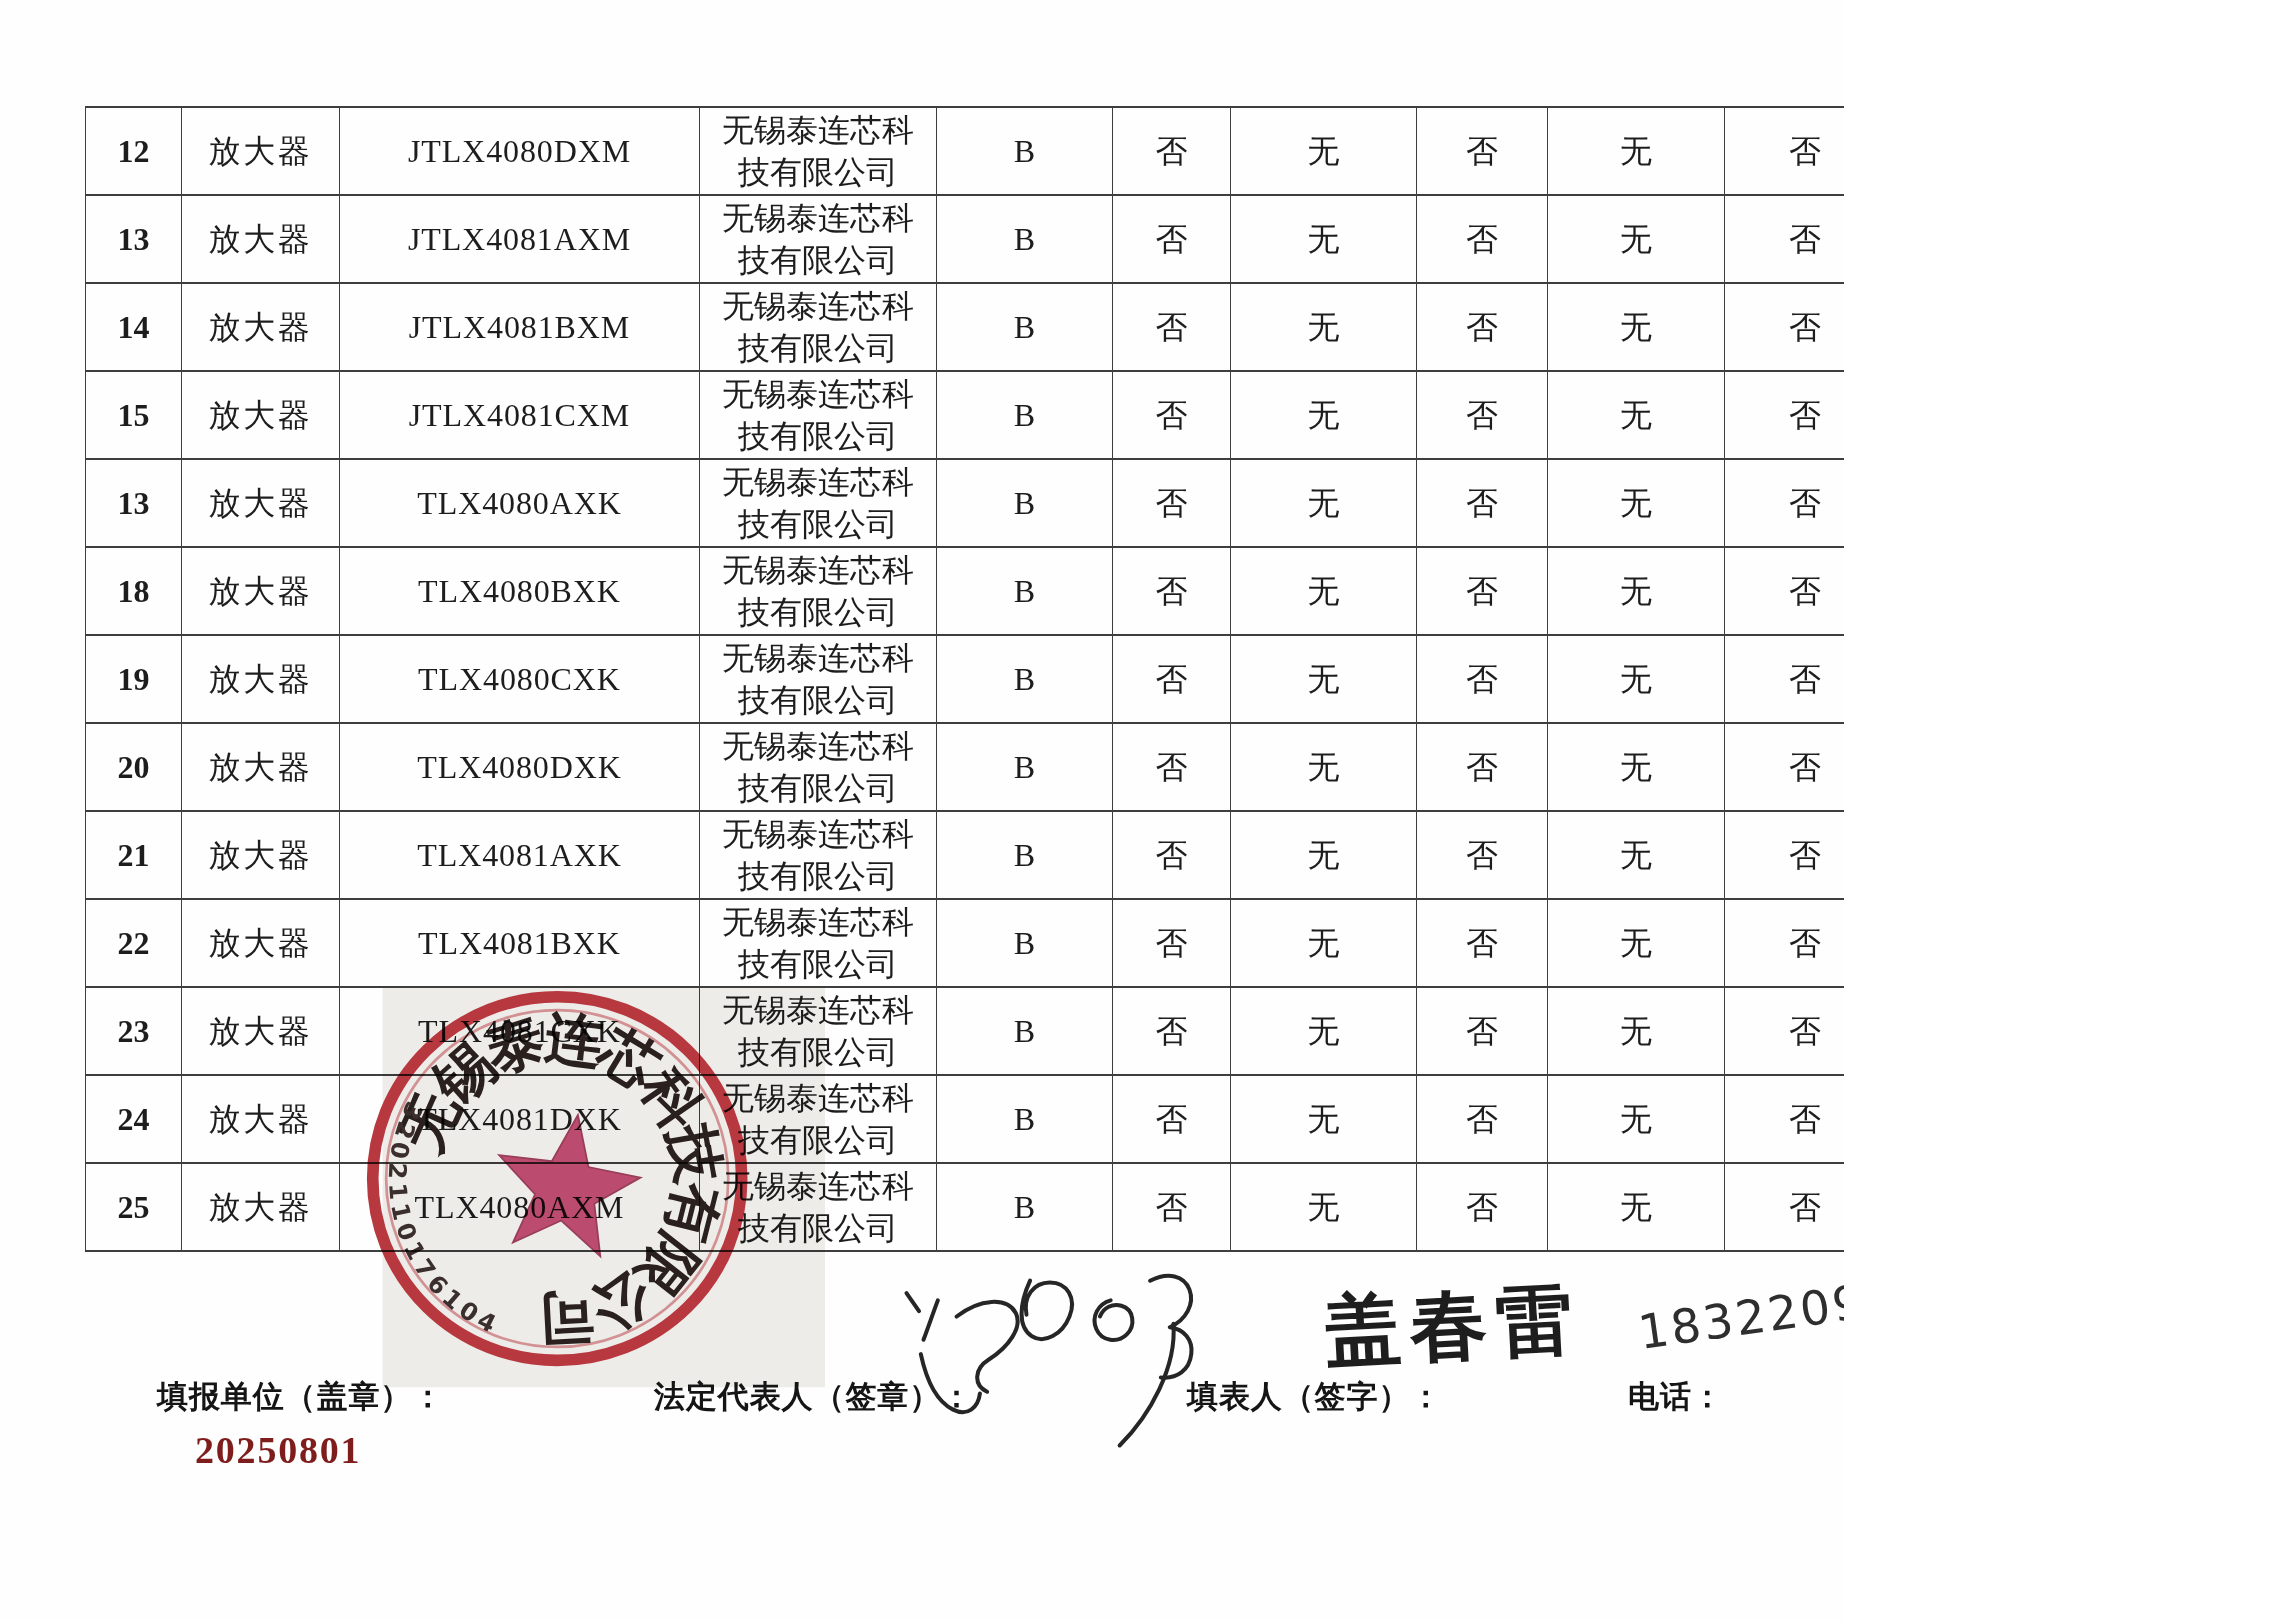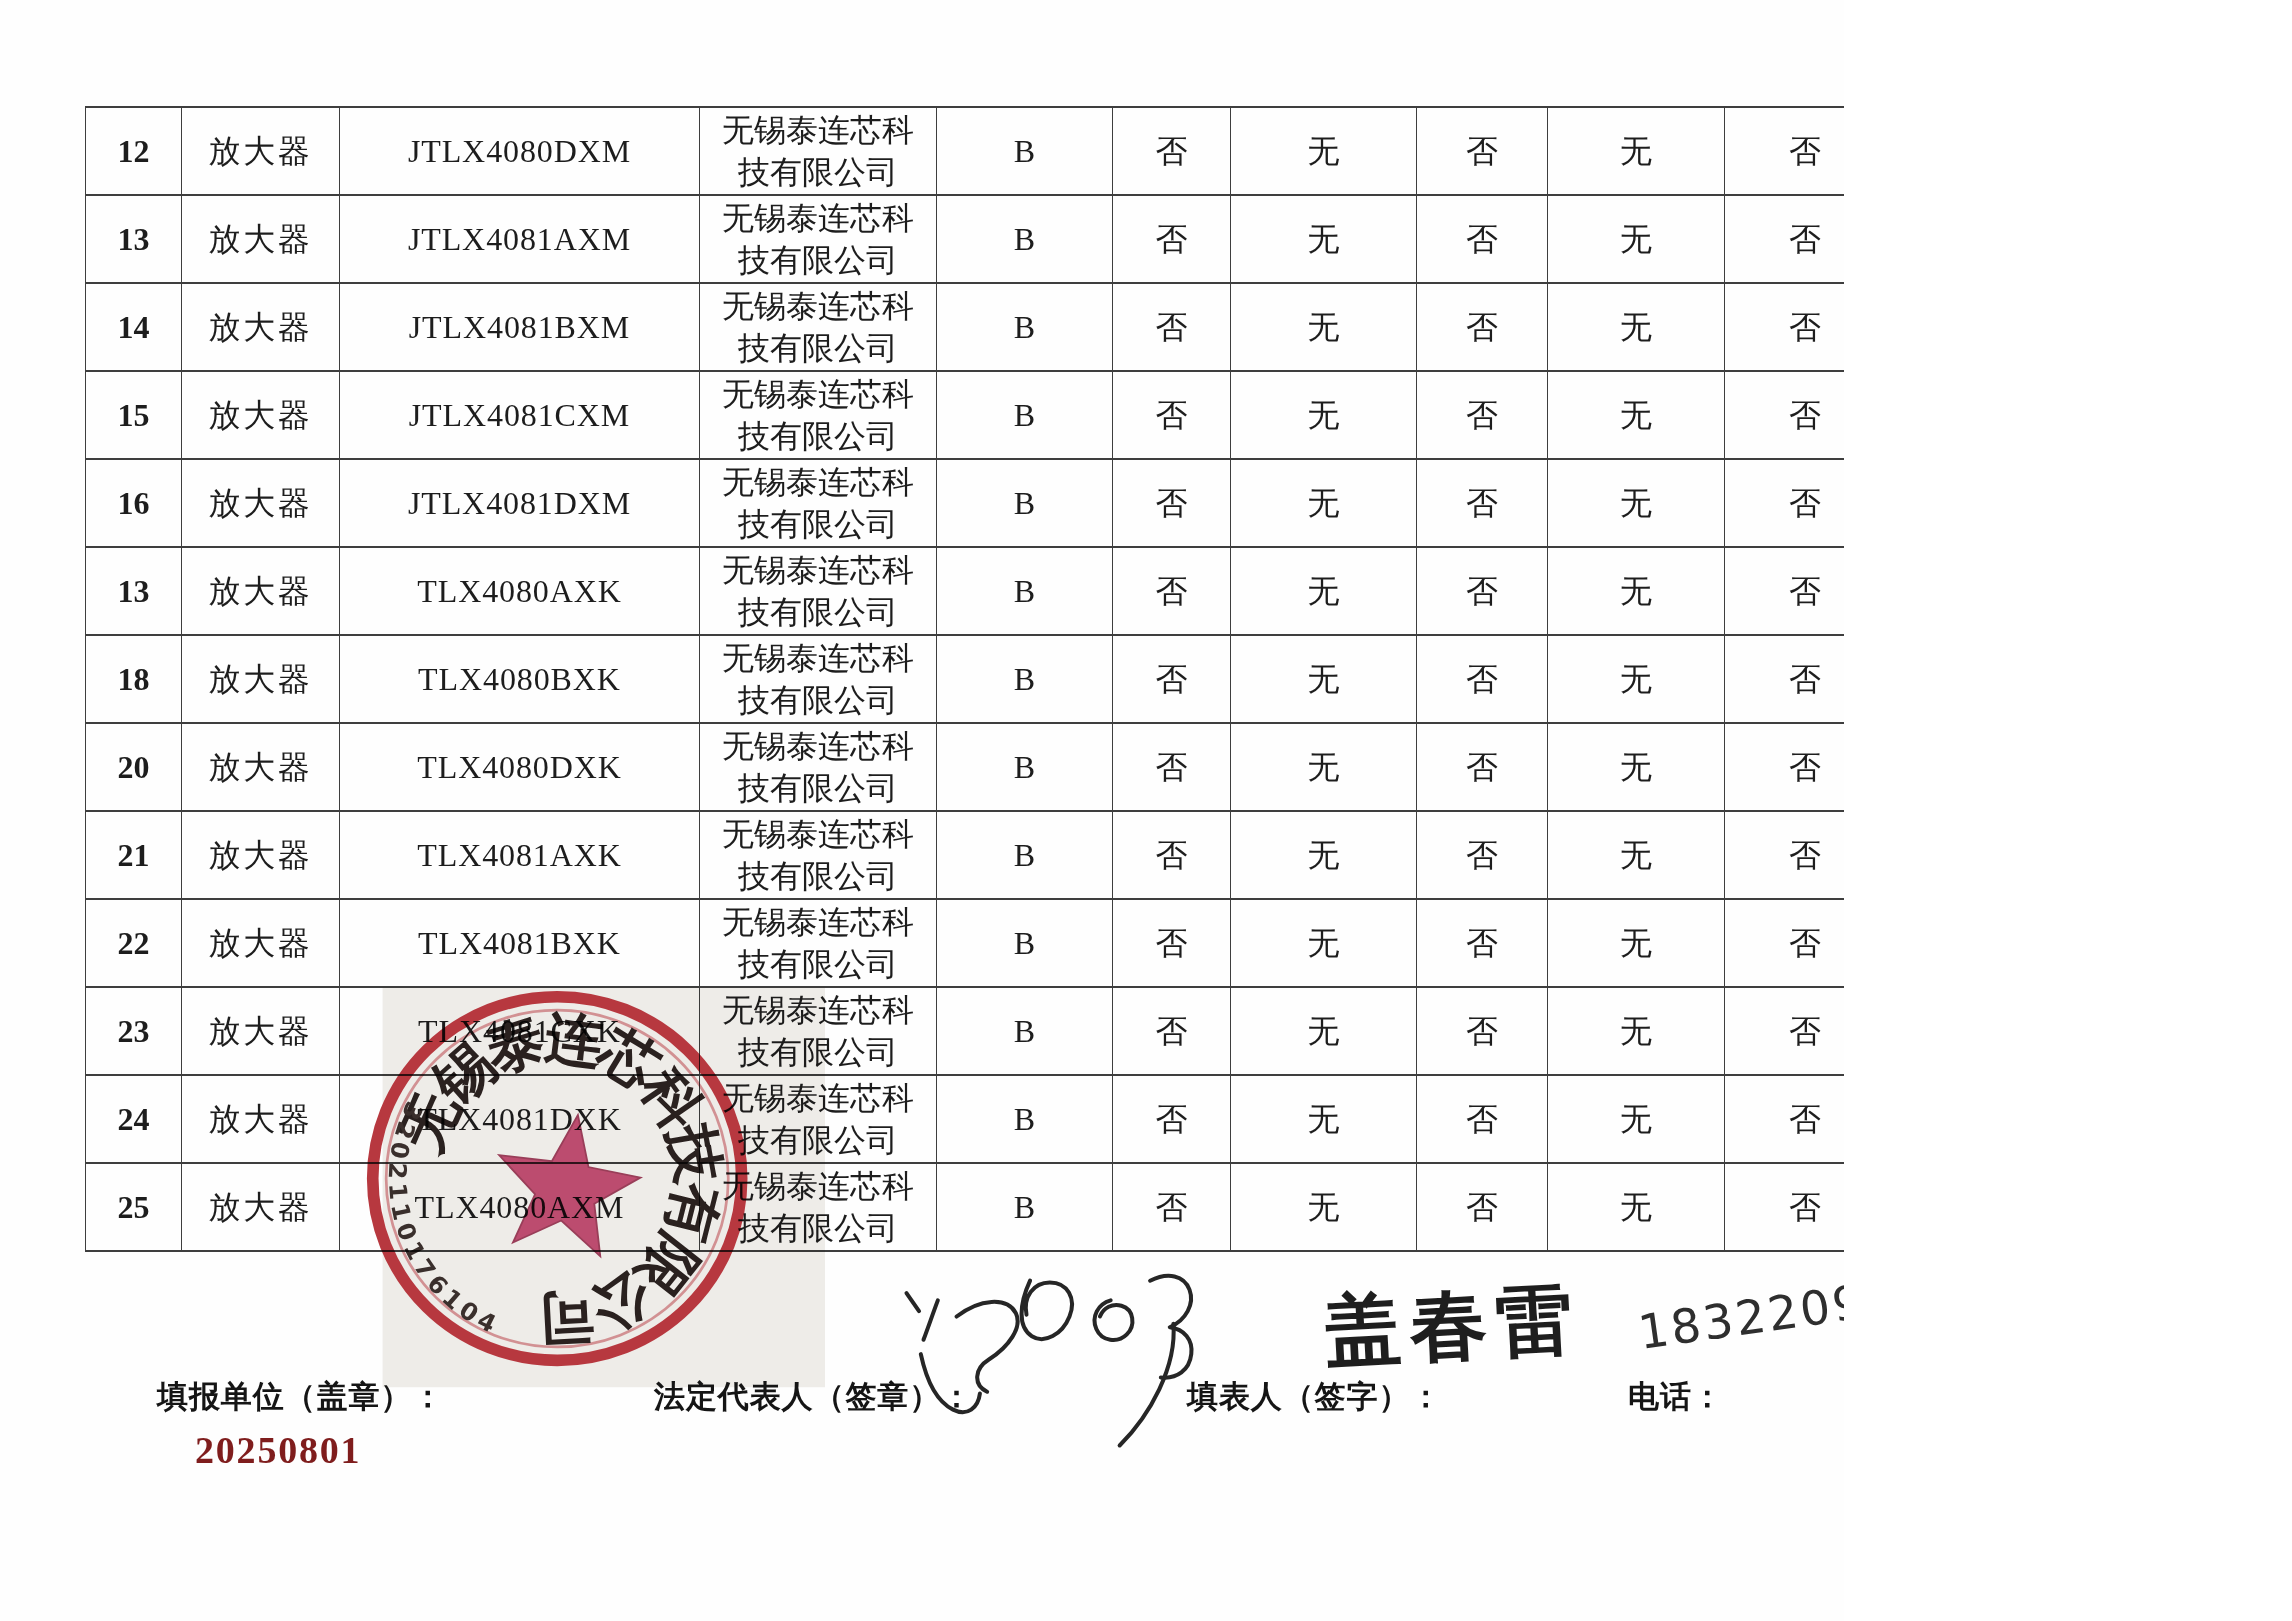--- a/index.html
+++ b/index.html
@@ -123,53 +123,53 @@
           <td class="cell-grade">B</td>
           <td class="cell-col6">否</td>
           <td class="cell-col7">无</td>
           <td class="cell-col8">否</td>
           <td class="cell-col9">无</td>
           <td class="cell-col10">否</td>
           <td class="cell-col11">无</td>
           <td class="cell-col12"></td>
         </tr>
         <tr>
-          <td class="cell-serial">16</td>
-          <td class="cell-category">放大器</td>
-          <td class="cell-model">JTLX4081DXM</td>
-          <td class="cell-manufacturer">无锡泰连芯科
-技有限公司</td>
-          <td class="cell-grade">B</td>
-          <td class="cell-col6">否</td>
-          <td class="cell-col7">无</td>
-          <td class="cell-col8">否</td>
-          <td class="cell-col9">无</td>
-          <td class="cell-col10">否</td>
-          <td class="cell-col11">无</td>
-          <td class="cell-col12"></td>
-        </tr>
-        <tr>
           <td class="cell-serial">13</td>
           <td class="cell-category">放大器</td>
           <td class="cell-model">TLX4080AXK</td>
           <td class="cell-manufacturer">无锡泰连芯科
 技有限公司</td>
           <td class="cell-grade">B</td>
           <td class="cell-col6">否</td>
           <td class="cell-col7">无</td>
           <td class="cell-col8">否</td>
           <td class="cell-col9">无</td>
           <td class="cell-col10">否</td>
           <td class="cell-col11">无</td>
           <td class="cell-col12"></td>
         </tr>
         <tr>
           <td class="cell-serial">18</td>
           <td class="cell-category">放大器</td>
           <td class="cell-model">TLX4080BXK</td>
+          <td class="cell-manufacturer">无锡泰连芯科
+技有限公司</td>
+          <td class="cell-grade">B</td>
+          <td class="cell-col6">否</td>
+          <td class="cell-col7">无</td>
+          <td class="cell-col8">否</td>
+          <td class="cell-col9">无</td>
+          <td class="cell-col10">否</td>
+          <td class="cell-col11">无</td>
+          <td class="cell-col12"></td>
+        </tr>
+        <tr>
+          <td class="cell-serial">19</td>
+          <td class="cell-category">放大器</td>
+          <td class="cell-model">TLX4080CXK</td>
           <td class="cell-manufacturer">无锡泰连芯科
 技有限公司</td>
           <td class="cell-grade">B</td>
           <td class="cell-col6">否</td>
           <td class="cell-col7">无</td>
           <td class="cell-col8">否</td>
           <td class="cell-col9">无</td>
           <td class="cell-col10">否</td>
           <td class="cell-col11">无</td>
           <td class="cell-col12"></td>

